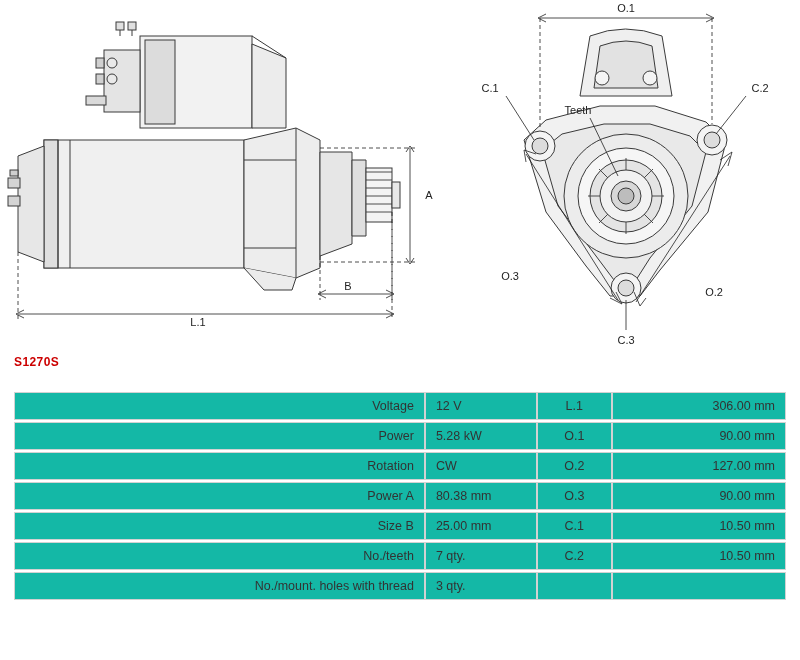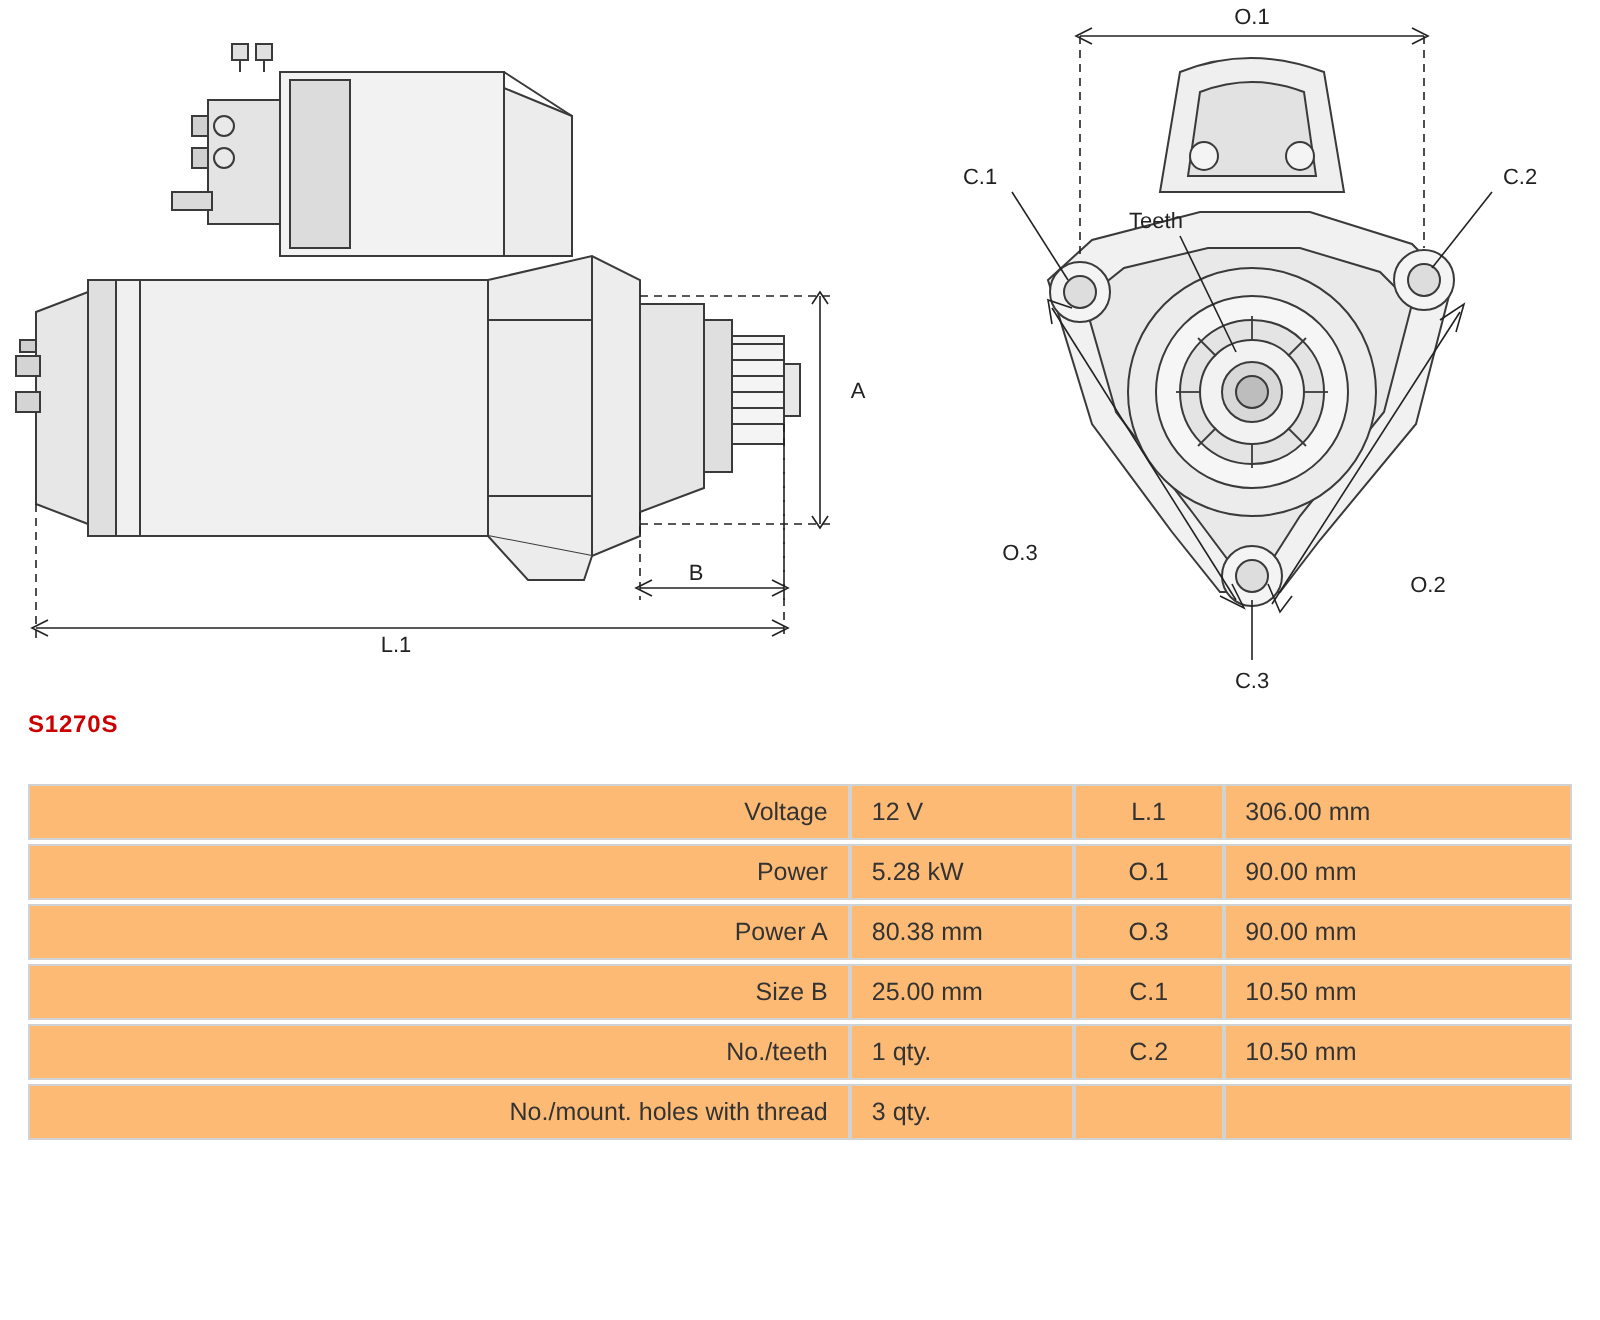--- a/index.html
+++ b/index.html
@@ -45,28 +45,28 @@
     top: 390px;
     width: 772px;
     border-collapse: separate;
     border-spacing: 0 2px;
     font-size: 12.5px;
     color: #333;
   }
   #spec-table td {
     height: 28px;
     padding: 0 10px;
-    background: #fdba74;
+    background: #14b8a6;
     border: 1px solid #d2d2d2;
     white-space: nowrap;
   }
   td.lbl  { text-align: right; width: 330px; }
   td.val  { width: 90px;  background:#ffffff; }
   td.lbl2 { text-align: center; width: 60px; }
-  td.val2 { text-align: left; width: 140px; background:#ffffff; }
+  td.val2 { text-align: right; width: 140px; background:#ffffff; }
   td.blank { background:#e8e8e8; border:1px solid #d2d2d2; }
   tr.last td.lbl2, tr.last td.val2 { background:#e8e8e8; }
 
   .dim-text {
     font-family: "Liberation Sans", sans-serif;
     font-size: 11px;
     fill: #222;
   }
 </style>
 </head>
@@ -231,34 +231,40 @@
         <td class="lbl2">L.1</td>
         <td class="val2">306.00 mm</td>
       </tr>
       <tr>
         <td class="lbl">Power</td>
         <td class="val">5.28 kW</td>
         <td class="lbl2">O.1</td>
         <td class="val2">90.00 mm</td>
       </tr>
       <tr>
+        <td class="lbl">Rotation</td>
+        <td class="val">CW</td>
+        <td class="lbl2">O.2</td>
+        <td class="val2">127.00 mm</td>
+      </tr>
+      <tr>
         <td class="lbl">Power A</td>
         <td class="val">80.38 mm</td>
         <td class="lbl2">O.3</td>
         <td class="val2">90.00 mm</td>
       </tr>
       <tr>
         <td class="lbl">Size B</td>
         <td class="val">25.00 mm</td>
         <td class="lbl2">C.1</td>
         <td class="val2">10.50 mm</td>
       </tr>
       <tr>
         <td class="lbl">No./teeth</td>
-        <td class="val">1 qty.</td>
+        <td class="val">7 qty.</td>
         <td class="lbl2">C.2</td>
         <td class="val2">10.50 mm</td>
       </tr>
       <tr class="last">
         <td class="lbl">No./mount. holes with thread</td>
         <td class="val">3 qty.</td>
         <td class="lbl2 blank"></td>
         <td class="val2 blank"></td>
       </tr>
     </tbody>

